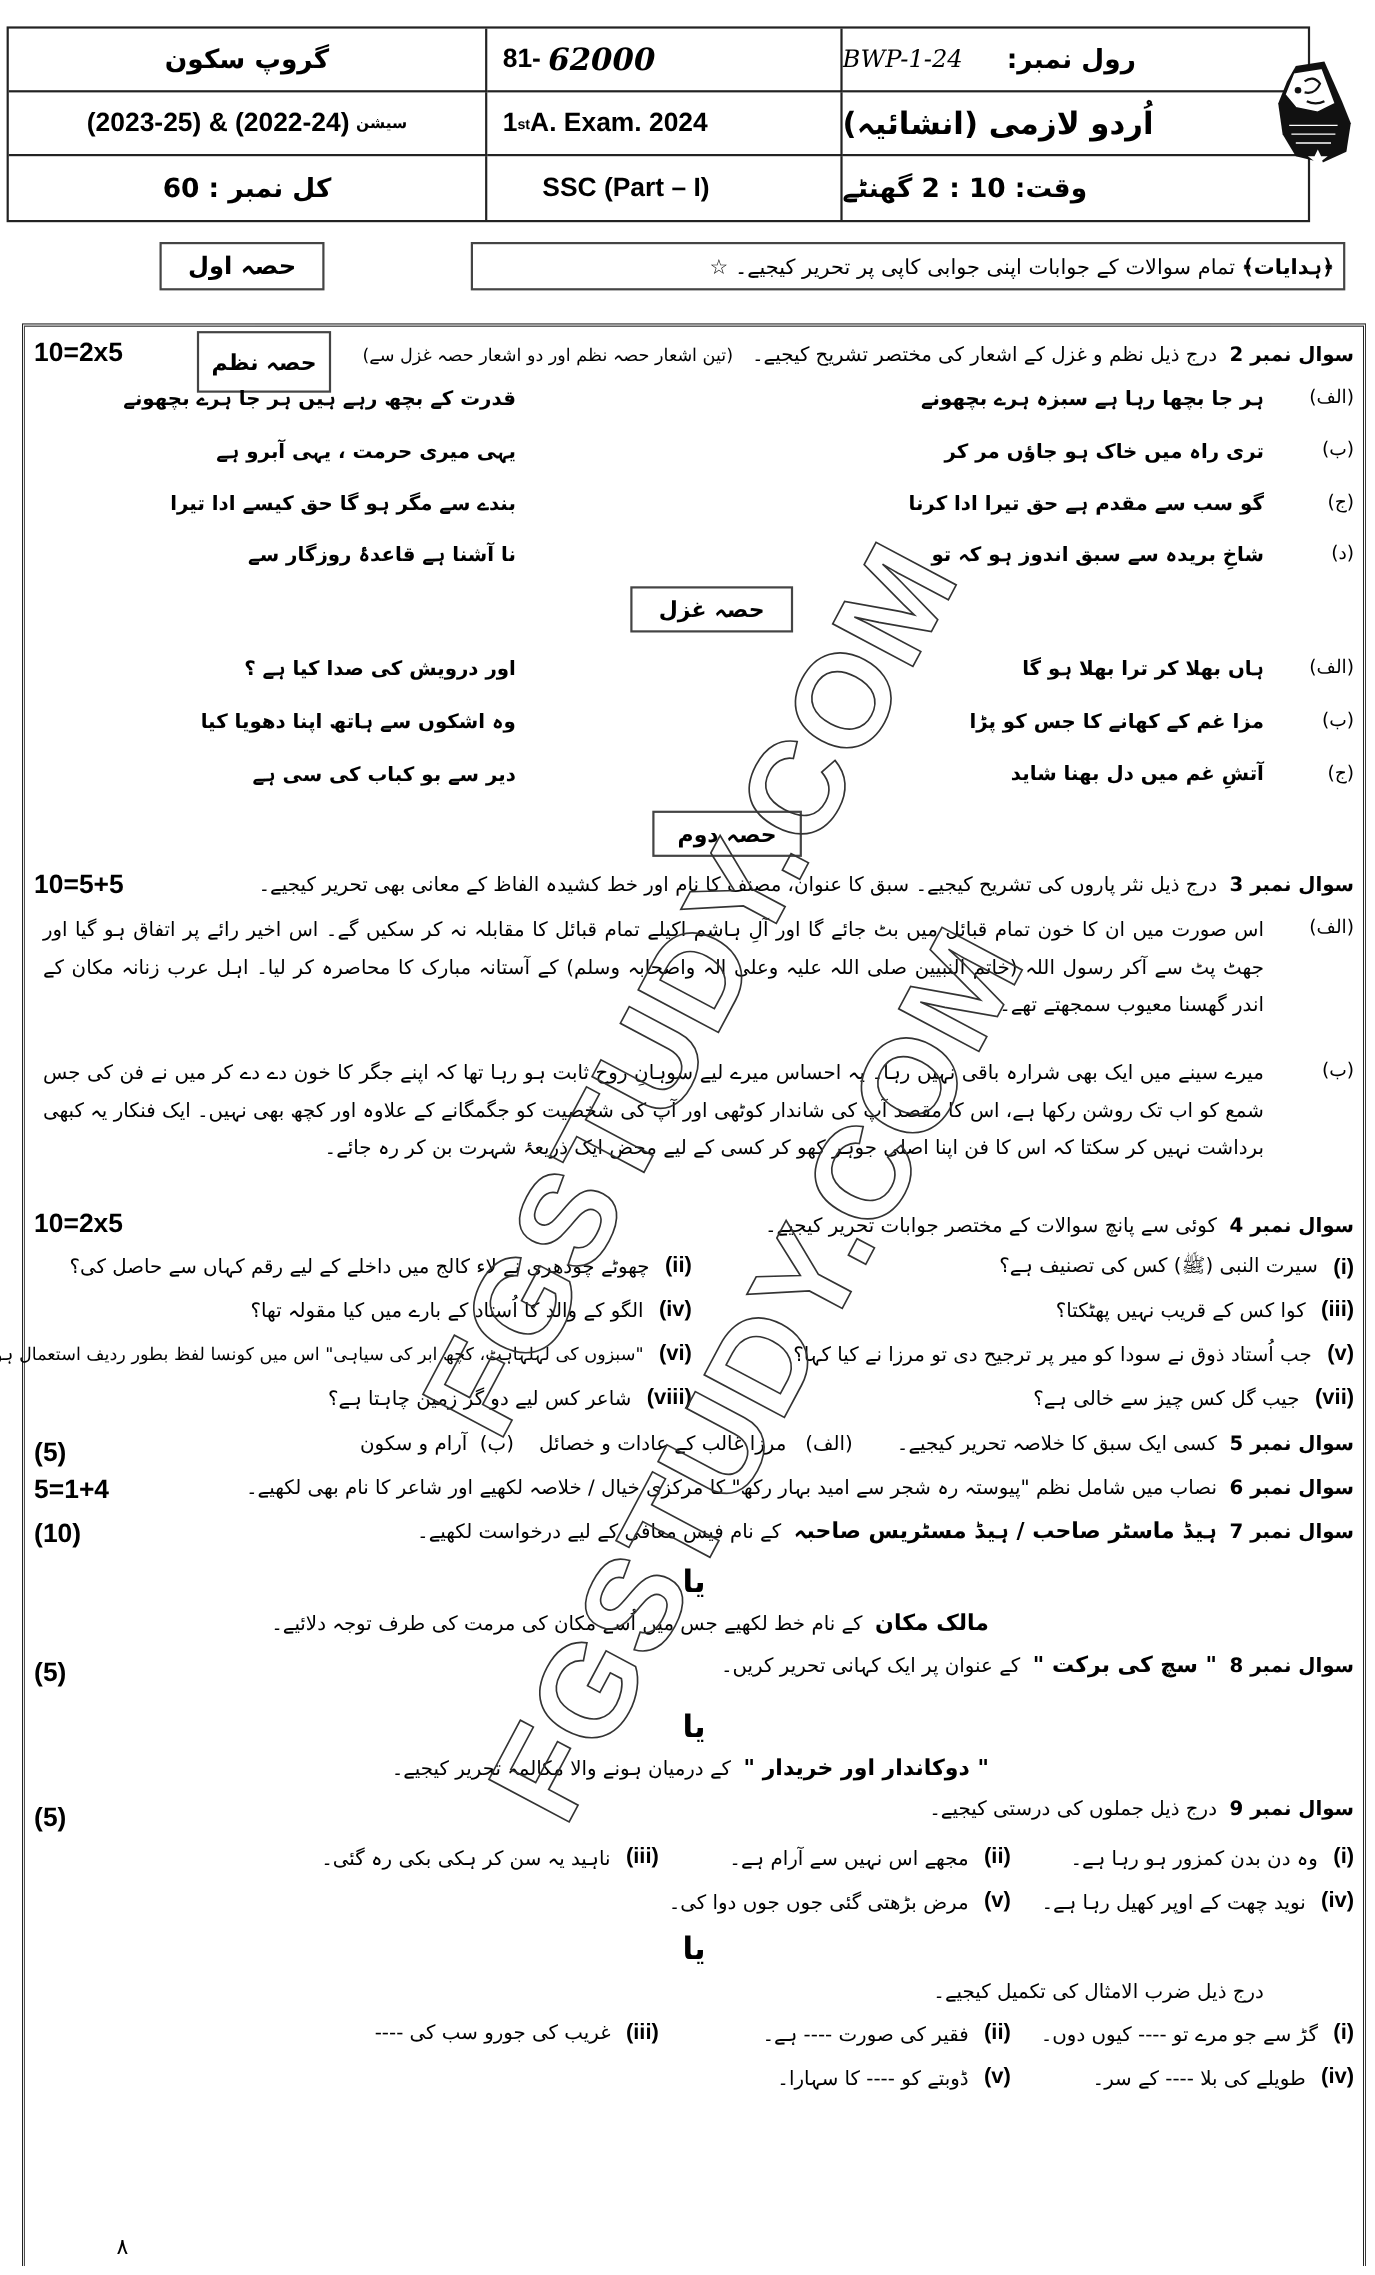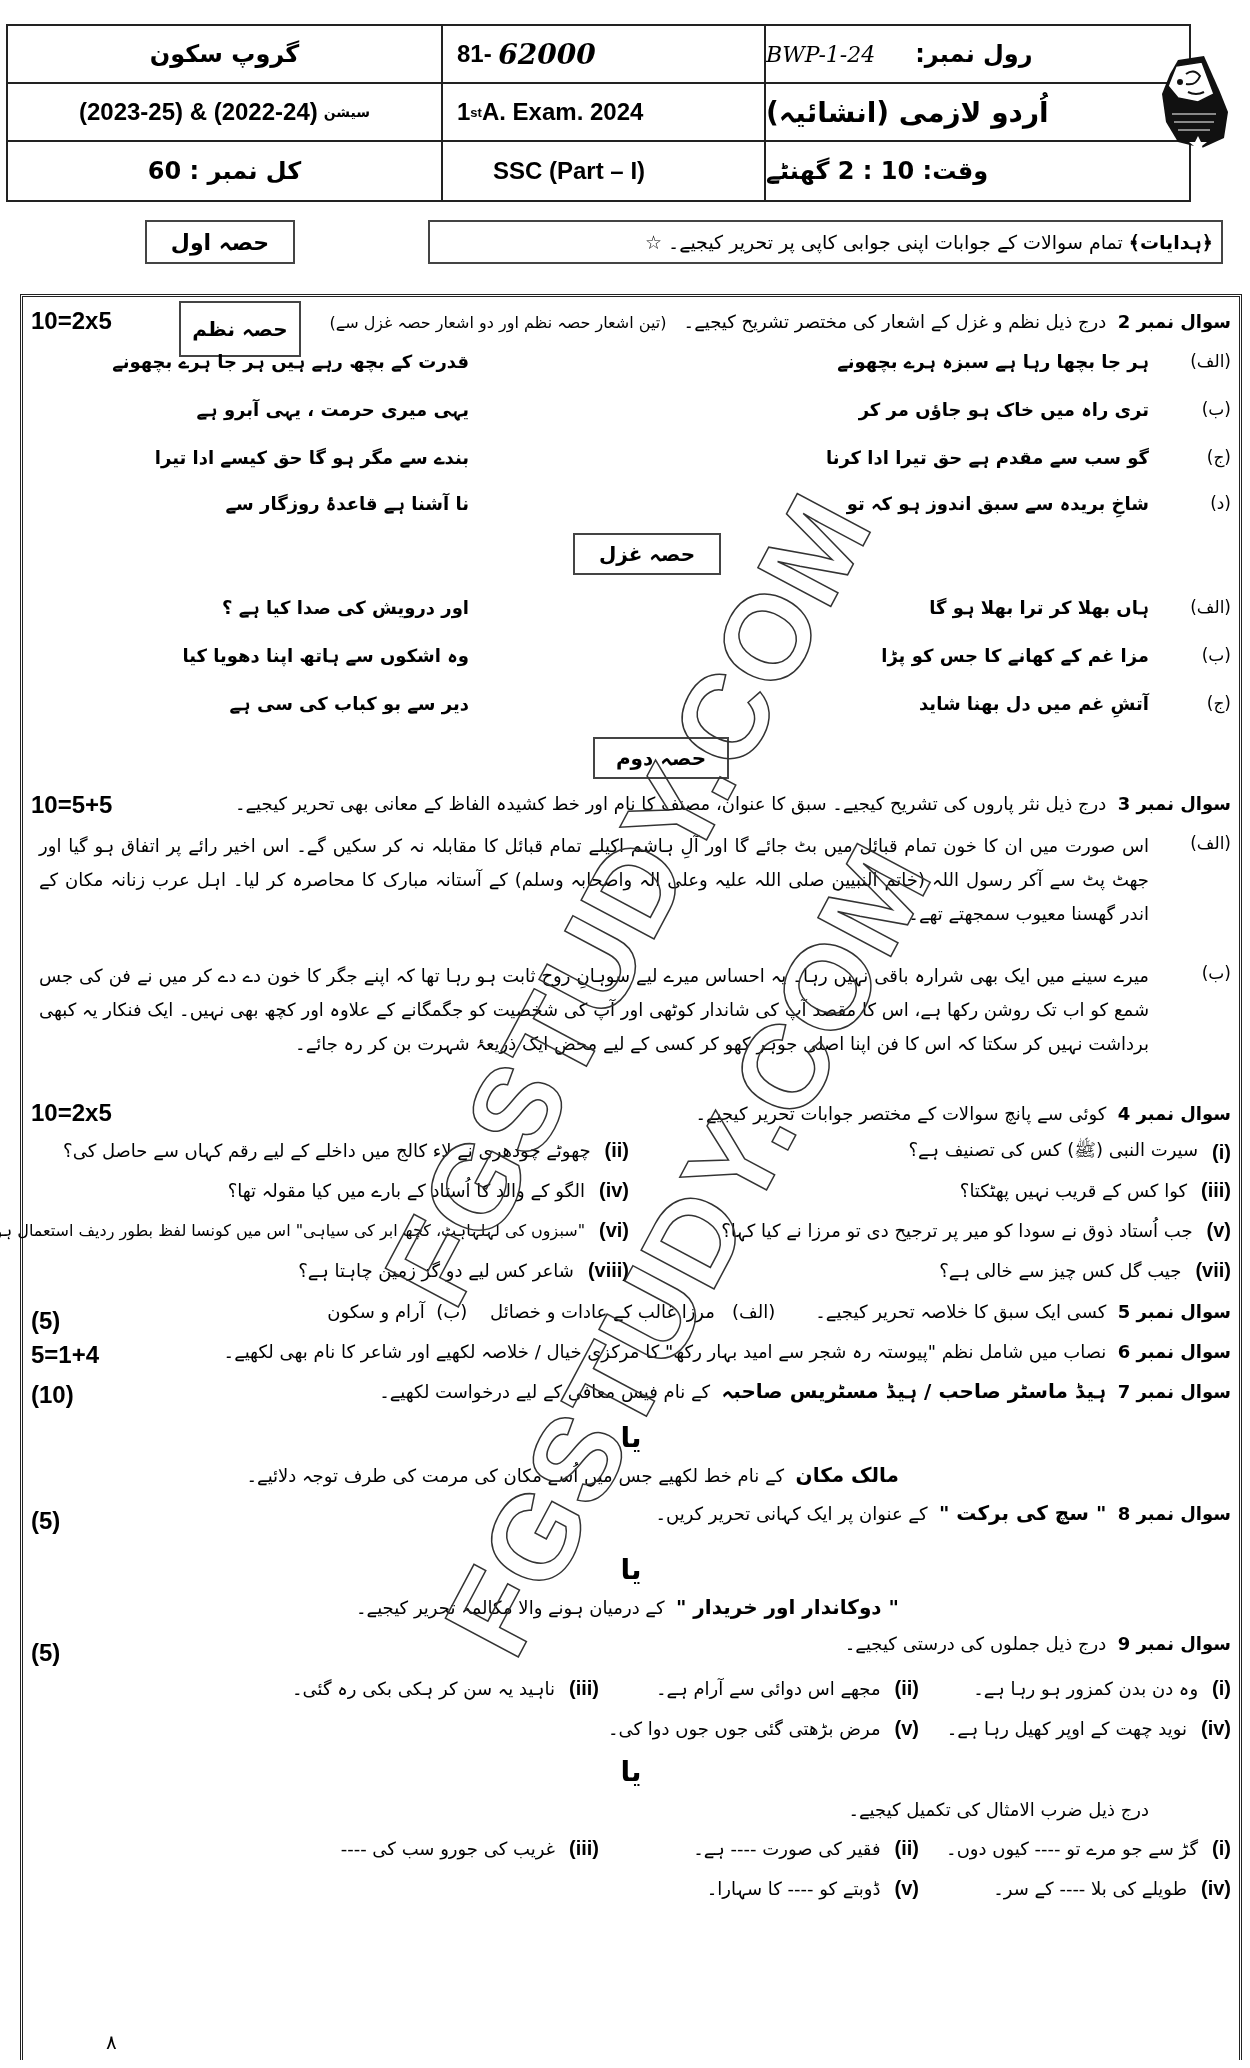--- a/index.html
+++ b/index.html
@@ -297,21 +297,21 @@
     </div>
     <div class="marks" style="top:10px">(5)</div>
   </div>
   <div>
     <div class="item" style="top:1380px;right:8px">
         <span class="roman">(i)</span>
         <span>وہ دن بدن کمزور ہو رہا ہے۔</span>
       </div>
     <div class="item" style="top:1380px;right:320px">
         <span class="roman">(ii)</span>
-        <span>مجھے اس دوائی سے آرام ہے۔</span>
+        <span>مجھے اس نہیں سے آرام ہے۔</span>
       </div>
     <div class="item" style="top:1380px;right:640px">
         <span class="roman">(iii)</span>
         <span>ناہید یہ سن کر ہکی بکی رہ گئی۔</span>
       </div>
     <div class="item" style="top:1420px;right:8px">
         <span class="roman">(iv)</span>
         <span>نوید چھت کے اوپر کھیل رہا ہے۔</span>
       </div>
     <div class="item" style="top:1420px;right:320px">

